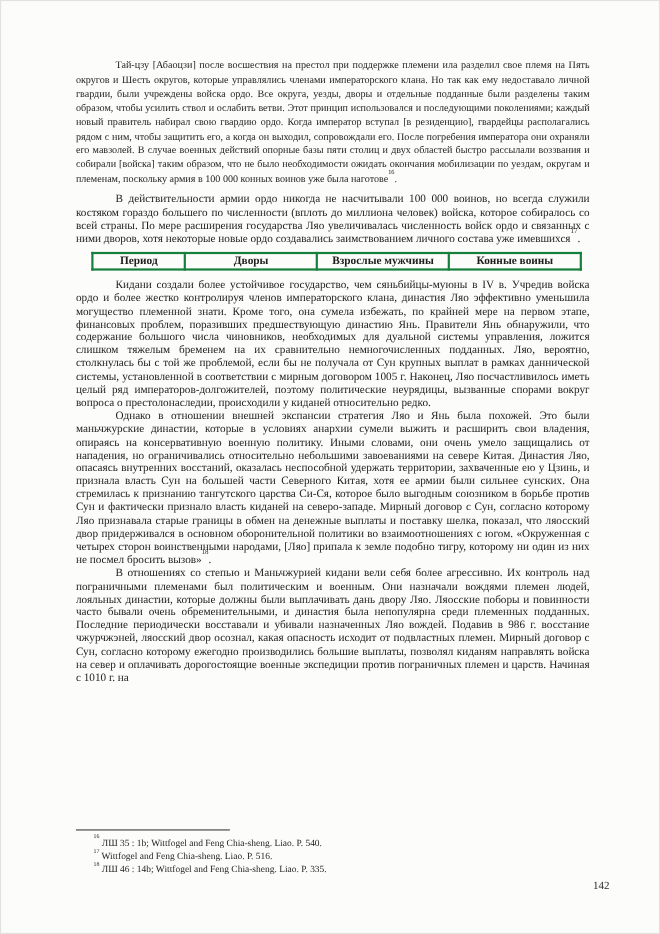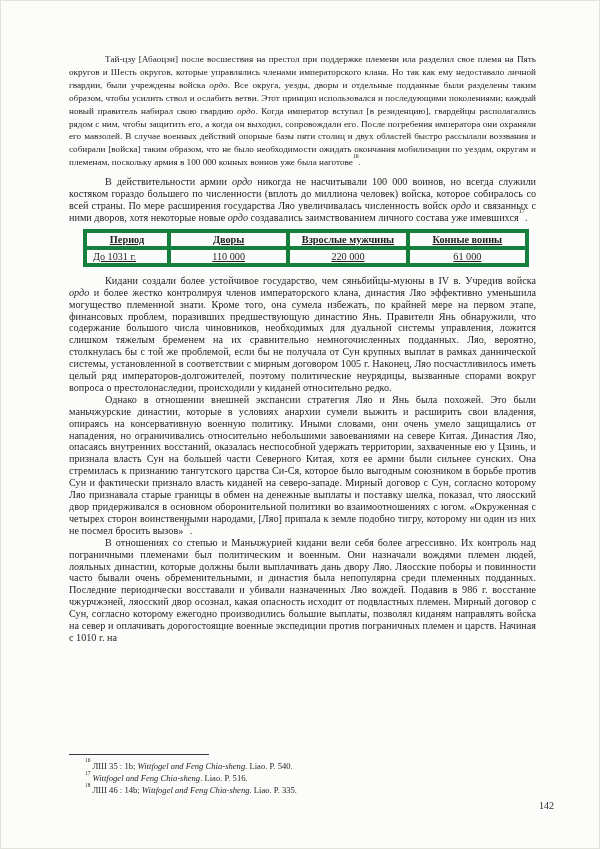--- a/index.html
+++ b/index.html
@@ -22,40 +22,39 @@
     overflow:hidden;
   }
   p { margin:0; text-align:justify; text-indent:36px; }
   .quote {
     font-size:9.2px; line-height:12.9px;
     margin-bottom:7px;
   }
   .body-para {
     font-size:10.2px; line-height:11.9px;
   }
-  .it { font-style:italic; }
+  .it { }
   sup.fnref {
     font-size:0.62em; line-height:0;
     position:relative; top:-0.5em;
     font-style:normal;
   }
   table.ordo {
     border-collapse:collapse;
     margin:5px 0 8px 14px;
     width:446px;
     font-size:10.2px;
     table-layout:fixed;
   }
   table.ordo th, table.ordo td {
-    border:4px solid #15803d;
+    border:2px solid #15803d;
     padding:0 6px;
     height:13px;
     white-space:nowrap;
     overflow:hidden;
-    text-decoration:underline;
   }
   table.ordo th {
     font-weight:bold; text-align:center; font-size:10.3px;
   }
   table.ordo td { text-align:center; }
   table.ordo td.col-period { text-align:left; }
   col.c-period { width:19%; }
   col.c-num { width:27%; }
   .footer-area {
     position:absolute; left:68px; top:750px; width:467px; height:90px;
@@ -96,26 +95,20 @@
       </colgroup>
       <thead>
         <tr>
           <th>Период</th>
           <th>Дворы</th>
           <th>Взрослые мужчины</th>
           <th>Конные воины</th>
         </tr>
       </thead>
       <tbody>
-        <tr>
-          <td class="col-period">До 1031 г.</td>
-          <td>110 000</td>
-          <td>220 000</td>
-          <td>61 000</td>
-        </tr>
       </tbody>
     </table>
 
     <p class="body-para"><span>Кидани создали более устойчивое государство, чем сяньбийцы-муюны в IV в. Учредив войска </span><span class="it">ордо</span><span> и более жестко контролируя членов императорского клана, династия Ляо эффективно уменьшила могущество племенной знати. Кроме того, она сумела избежать, по крайней мере на первом этапе, финансовых проблем, поразивших предшествующую династию Янь. Правители Янь обнаружили, что содержание большого числа чиновников, необходимых для дуальной системы управления, ложится слишком тяжелым бременем на их сравнительно немногочисленных подданных. Ляо, вероятно, столкнулась бы с той же проблемой, если бы не получала от Сун крупных выплат в рамках даннической системы, установленной в соответствии с мирным договором 1005 г. Наконец, Ляо посчастливилось иметь целый ряд императоров-долгожителей, поэтому политические неурядицы, вызванные спорами вокруг вопроса о престолонаследии, происходили у киданей относительно редко.</span></p>
     <p class="body-para"><span>Однако в отношении внешней экспансии стратегия Ляо и Янь была похожей. Это были маньчжурские династии, которые в условиях анархии сумели выжить и расширить свои владения, опираясь на консервативную военную политику. Иными словами, они очень умело защищались от нападения, но ограничивались относительно небольшими завоеваниями на севере Китая. Династия Ляо, опасаясь внутренних восстаний, оказалась неспособной удержать территории, захваченные ею у Цзинь, и признала власть Сун на большей части Северного Китая, хотя ее армии были сильнее сунских. Она стремилась к признанию тангутского царства Си-Ся, которое было выгодным союзником в борьбе против Сун и фактически признало власть киданей на северо-западе. Мирный договор с Сун, согласно которому Ляо признавала старые границы в обмен на денежные выплаты и поставку шелка, показал, что ляосский двор придерживался в основном оборонительной политики во взаимоотношениях с югом. «Окруженная с четырех сторон воинственными народами, [Ляо] припала к земле подобно тигру, которому ни один из них не посмел бросить вызов»</span><sup class="fnref">18</sup><span>.</span></p>
     <p class="body-para"><span>В отношениях со степью и Маньчжурией кидани вели себя более агрессивно. Их контроль над пограничными племенами был политическим и военным. Они назначали вождями племен людей, лояльных династии, которые должны были выплачивать дань двору Ляо. Ляосские поборы и повинности часто бывали очень обременительными, и династия была непопулярна среди племенных подданных. Последние периодически восставали и убивали назначенных Ляо вождей. Подавив в 986 г. восстание чжурчжэней, ляосский двор осознал, какая опасность исходит от подвластных племен. Мирный договор с Сун, согласно которому ежегодно производились большие выплаты, позволял киданям направлять войска на север и оплачивать дорогостоящие военные экспедиции против пограничных племен и царств. Начиная с 1010 г. на</span></p>
   </div>
 
   <div class="footer-area">
     <div class="fn-rule"></div>

